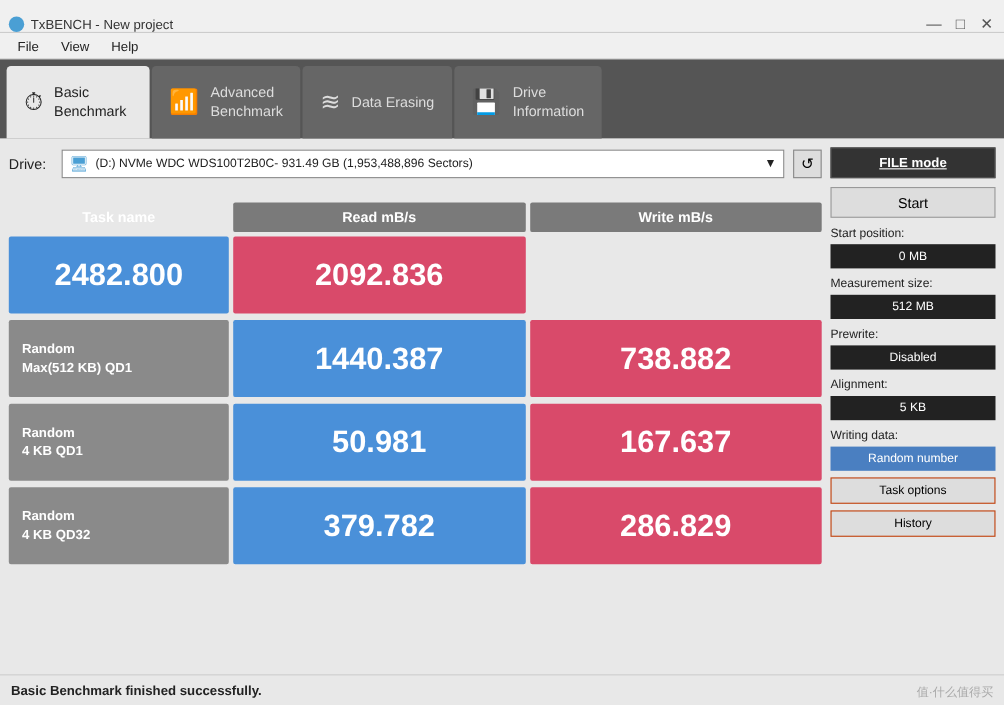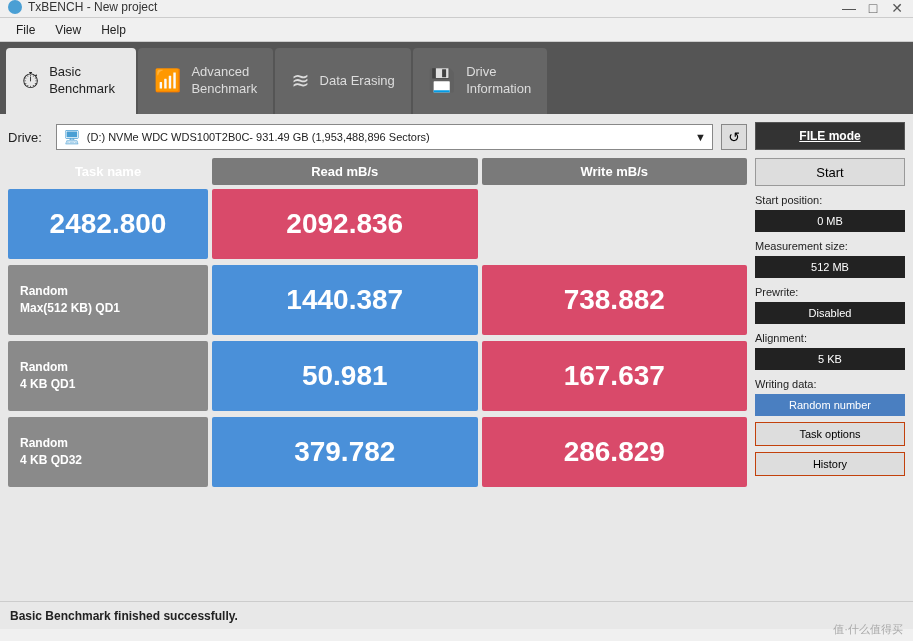--- a/index.html
+++ b/index.html
@@ -8,23 +8,23 @@
       background: #f0f0f0;
       width: 913px;
       height: 641px;
       overflow: hidden;
       user-select: none;
     }
 
     
     .title-bar {
       background: #f0f0f0;
-      height: 18px;
-      display: flex;
-      align-items: flex-start;
+      height: 30px;
+      display: flex;
+      align-items: flex-end;
       padding: 0 8px;
       border-bottom: 1px solid #ccc;
       font-size: 12px;
       color: #333;
     }
     .title-bar-icon {
       width: 14px; height: 14px;
       background: #4a9fd4;
       border-radius: 50%;
       margin-right: 6px;
@@ -97,21 +97,21 @@
       padding: 8px;
       gap: 8px;
       height: calc(641px - 30px - 24px - 72px - 28px);
     }
 
     
     .left-panel {
       flex: 1;
       display: flex;
       flex-direction: column;
-      gap: 6px;
+      gap: 20px;
     }
 
     
     .drive-row {
       display: flex;
       align-items: center;
       gap: 8px;
       height: 30px;
     }
     .drive-label {

